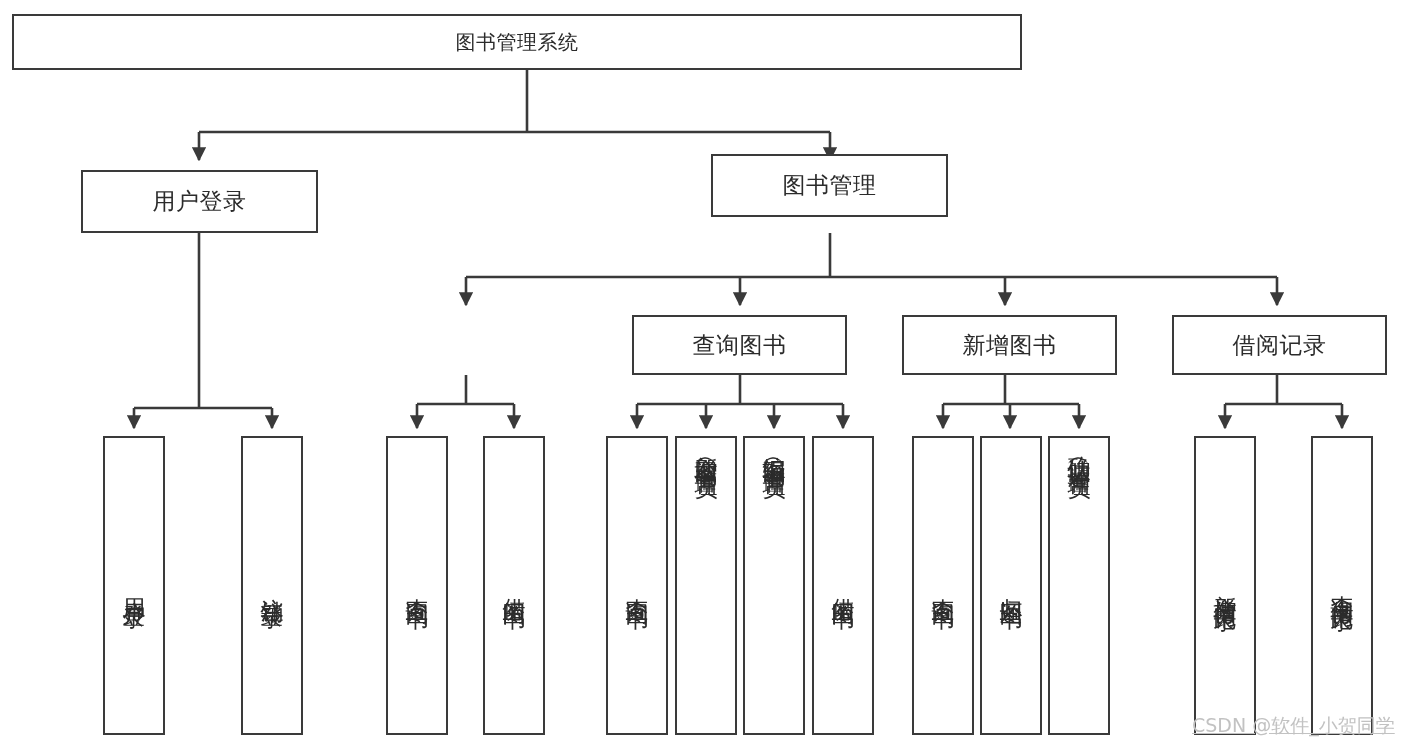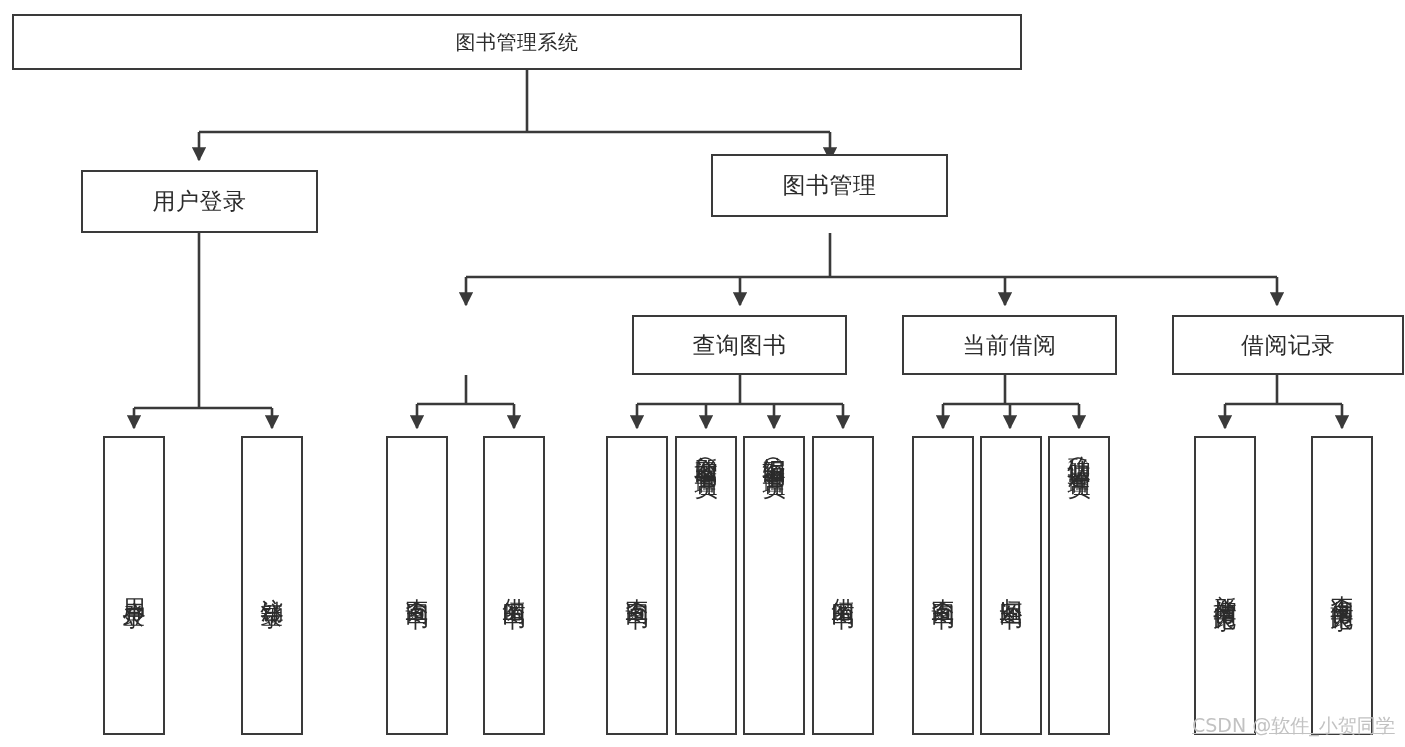--- a/index.html
+++ b/index.html
@@ -139,23 +139,23 @@
     <span class="node-label">用户登录</span>
   </div>
   <div class="node horiz tier-2" style="left:711px; top:154px; width:237px; height:63px;">
     <span class="node-label">图书管理</span>
   </div>
 
   <div class="node horiz tier-3" style="left:632px; top:315px; width:215px; height:60px;">
     <span class="node-label">查询图书</span>
   </div>
   <div class="node horiz tier-3" style="left:902px; top:315px; width:215px; height:60px;">
-    <span class="node-label">当前借阅</span>
-  </div>
-  <div class="node horiz tier-3" style="left:1172px; top:315px; width:232px; height:60px;">
+    <span class="node-label">新增图书</span>
+  </div>
+  <div class="node horiz tier-3" style="left:1172px; top:315px; width:215px; height:60px;">
     <span class="node-label">借阅记录</span>
   </div>
 
   <div class="node vert center-v" style="left:103px; top:436px; width:62px; height:299px;">
     <span class="node-label">用户登录</span>
   </div>
   <div class="node vert center-v" style="left:241px; top:436px; width:62px; height:299px;">
     <span class="node-label">注销登录</span>
   </div>
 

